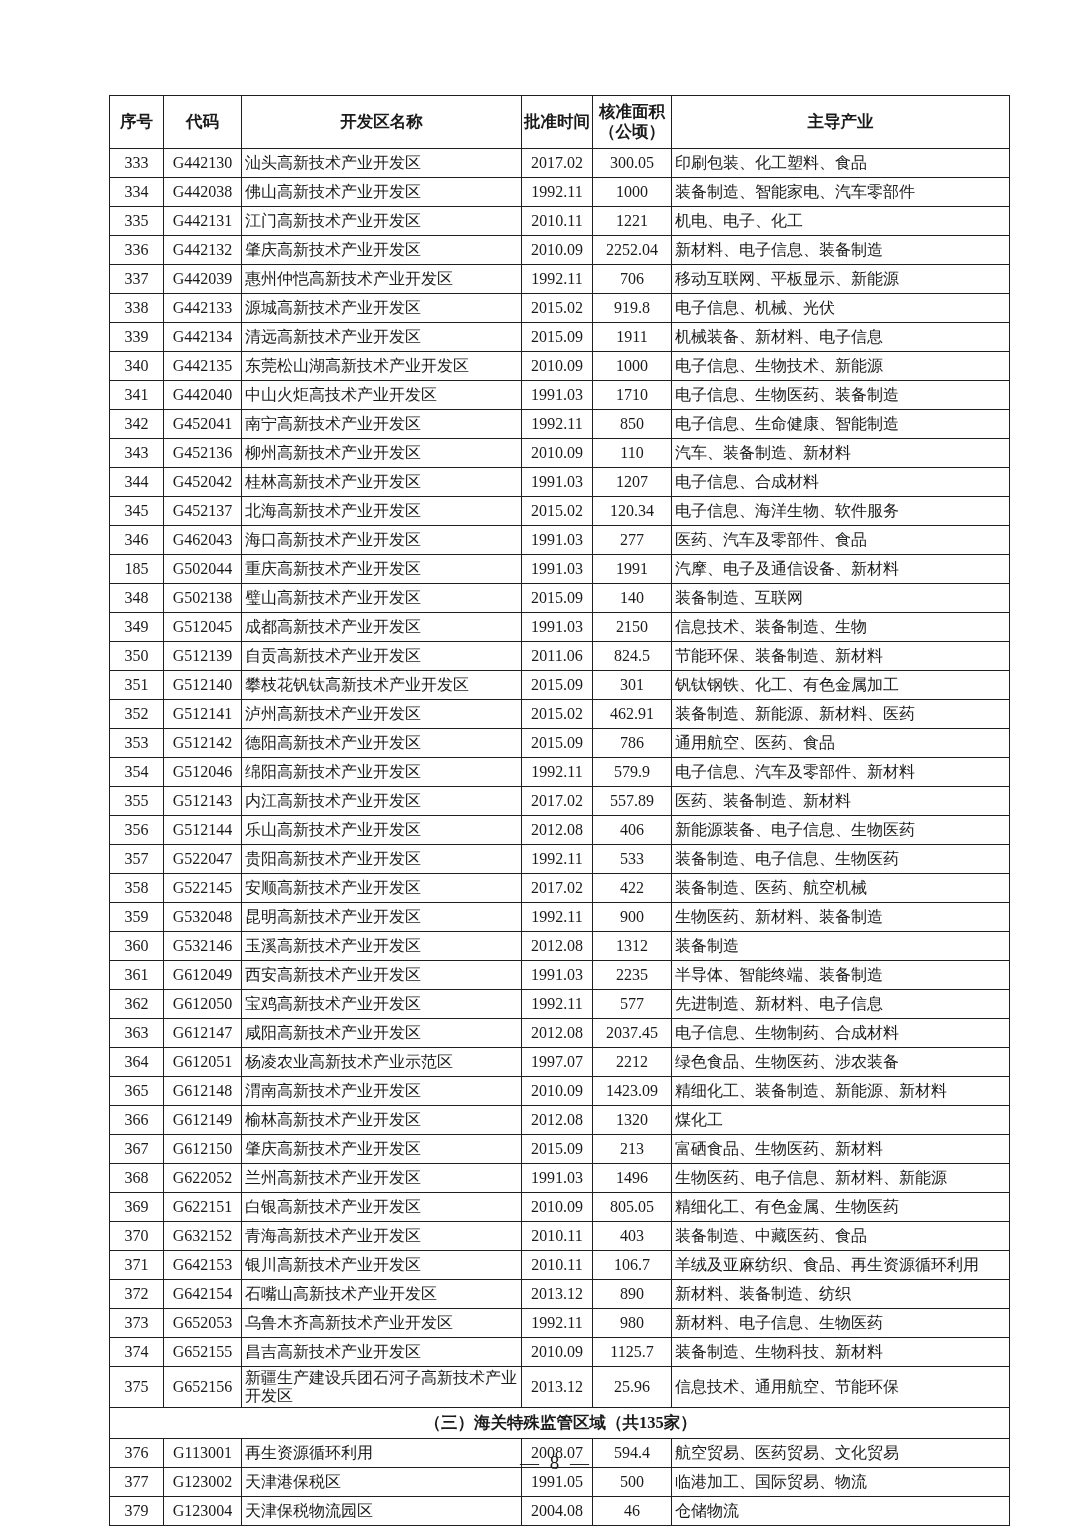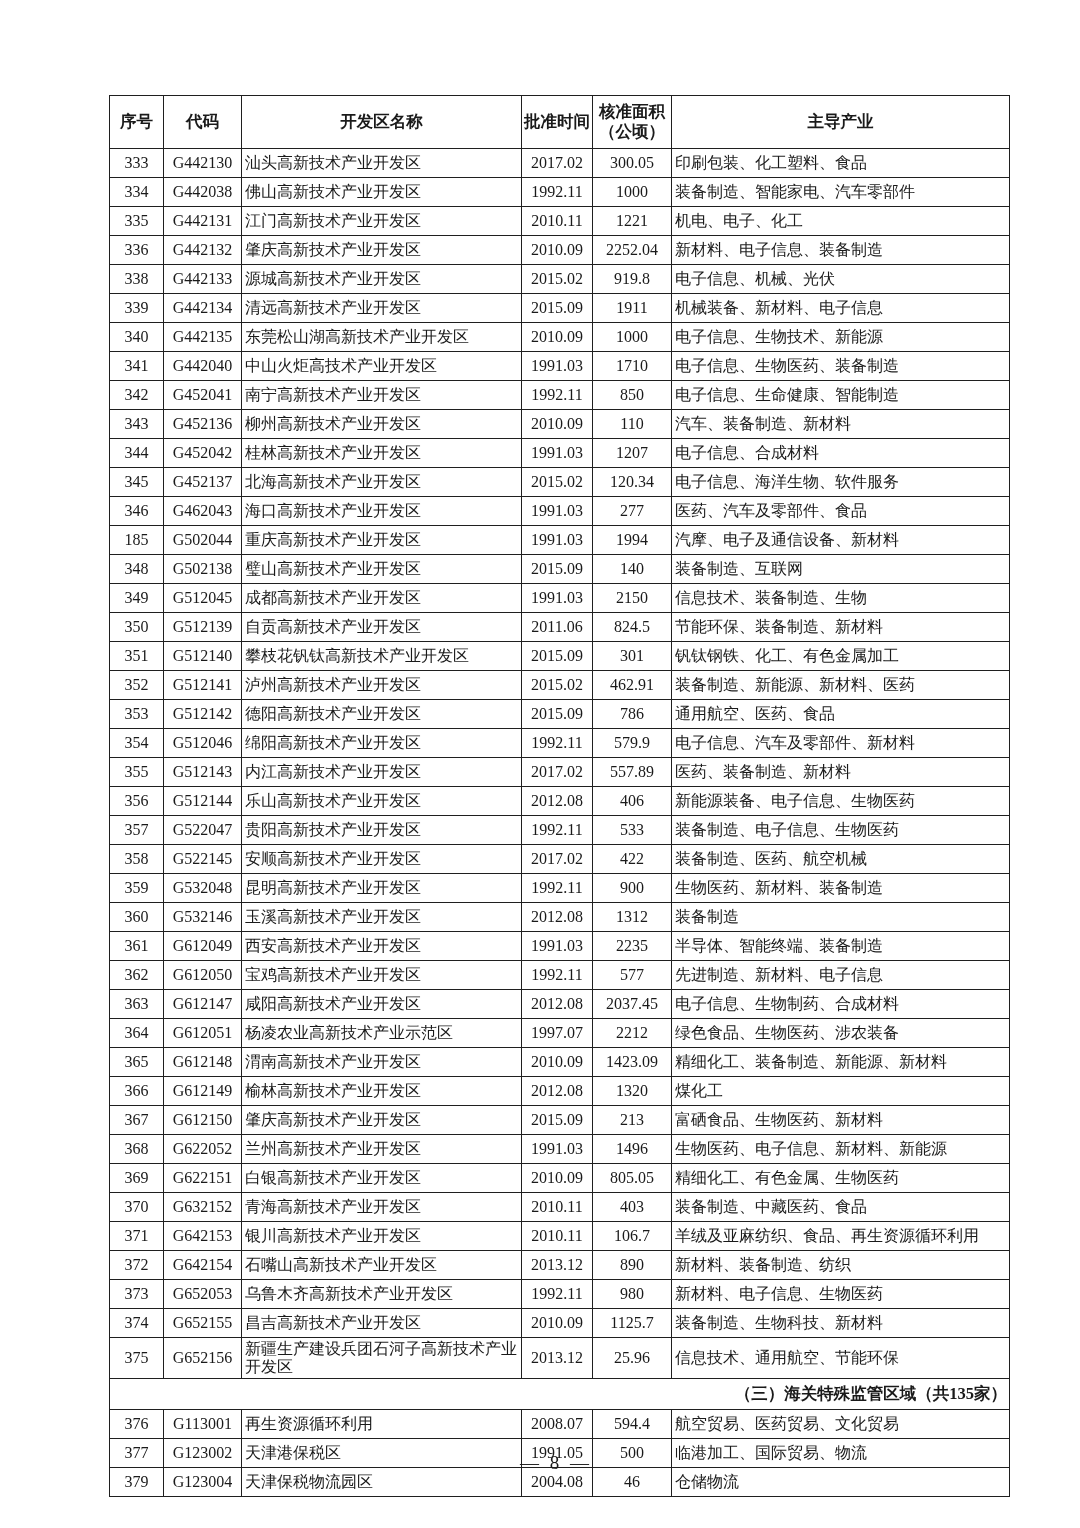--- a/index.html
+++ b/index.html
@@ -27,21 +27,21 @@
     text-align:center;padding:6px 2px;white-space:pre-line;
     height:40px;
   }
   .zones td{
     font-size:16px;line-height:18px;
     padding:2px 3px;height:24px;
   }
   .col-index,.col-code,.col-date,.col-area{text-align:center;}
   .col-name,.col-industries{text-align:left;padding-left:5px;}
   td.section{
-    font-weight:bold;font-size:16.5px;text-align:right;
+    font-weight:bold;font-size:16.5px;text-align:center;
     padding:3px 2px 3px 4px;
   }
   .page-number{
     position:absolute;left:0;top:1452px;width:1080px;
     text-align:center;font-size:19px;letter-spacing:3px;color:#1a1a1a;
   }
 </style>
 </head>
 <body>
 
@@ -93,20 +93,28 @@
         </tr>
         <tr>
           <td class="col-index">336</td>
           <td class="col-code">G442132</td>
           <td class="col-name">肇庆高新技术产业开发区</td>
           <td class="col-date">2010.09</td>
           <td class="col-area">2252.04</td>
           <td class="col-industries">新材料、电子信息、装备制造</td>
         </tr>
         <tr>
+          <td class="col-index">337</td>
+          <td class="col-code">G442039</td>
+          <td class="col-name">惠州仲恺高新技术产业开发区</td>
+          <td class="col-date">1992.11</td>
+          <td class="col-area">706</td>
+          <td class="col-industries">移动互联网、平板显示、新能源</td>
+        </tr>
+        <tr>
           <td class="col-index">338</td>
           <td class="col-code">G442133</td>
           <td class="col-name">源城高新技术产业开发区</td>
           <td class="col-date">2015.02</td>
           <td class="col-area">919.8</td>
           <td class="col-industries">电子信息、机械、光伏</td>
         </tr>
         <tr>
           <td class="col-index">339</td>
           <td class="col-code">G442134</td>
@@ -169,21 +177,21 @@
           <td class="col-name">海口高新技术产业开发区</td>
           <td class="col-date">1991.03</td>
           <td class="col-area">277</td>
           <td class="col-industries">医药、汽车及零部件、食品</td>
         </tr>
         <tr>
           <td class="col-index">185</td>
           <td class="col-code">G502044</td>
           <td class="col-name">重庆高新技术产业开发区</td>
           <td class="col-date">1991.03</td>
-          <td class="col-area">1994</td>
+          <td class="col-area">1991</td>
           <td class="col-industries">汽摩、电子及通信设备、新材料</td>
         </tr>
         <tr>
           <td class="col-index">348</td>
           <td class="col-code">G502138</td>
           <td class="col-name">璧山高新技术产业开发区</td>
           <td class="col-date">2015.09</td>
           <td class="col-area">140</td>
           <td class="col-industries">装备制造、互联网</td>
         </tr>

